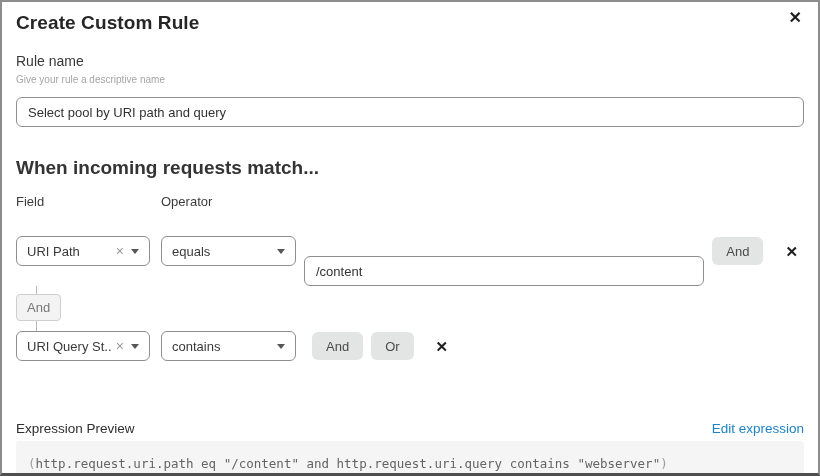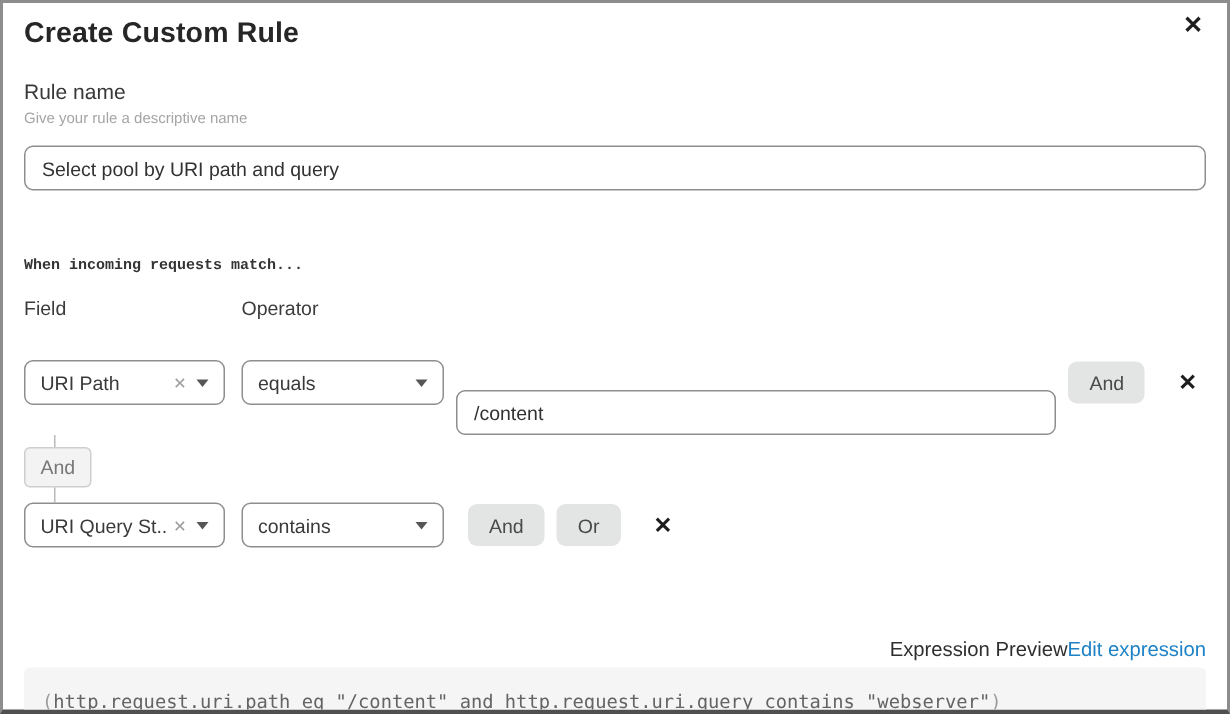--- a/index.html
+++ b/index.html
@@ -51,25 +51,24 @@
     border-radius: 6px;
     padding: 0 11px;
     font-family: "Liberation Sans", sans-serif;
     font-size: 13px;
     color: #323232;
     background: #fff;
     outline: none;
   }
 
   .match-heading {
-    margin-top: 45px;
-    font-size: 10px;
+    margin-top: 30px;
+    font-size: 19px;
     font-weight: 700;
     color: #343434;
-    font-family: Liberation Mono, monospace;
   }
 
   .col-labels { display: flex; margin-top: 15px; font-size: 13px; color: #3c3c3c; }
   .col-label-field { width: 145px; }
   .col-label-operator { width: 143px; }
   .col-label-value { flex: 1; }
 
   .match-row { display: flex; align-items: center; margin-top: 7px; }
   .select {
     height: 30px;
@@ -148,21 +147,21 @@
     border-radius: 4px;
     padding: 4px 10px;
     font-size: 13px;
     color: #787878;
     line-height: 17px;
   }
 
   .expr-header {
     margin-top: 60px;
     display: flex;
-    justify-content: flex-end;
+    justify-content: space-between;
     align-items: baseline;
   }
   .expr-label { font-size: 13.5px; color: #2f2f2f; }
   .edit-link { font-size: 13.5px; color: #1e82c6; text-decoration: none; cursor: pointer; }
   .code-box {
     margin-top: 5px;
     background: #f5f5f5;
     border-radius: 4px;
     padding: 15px 12px;
     font-family: "DejaVu Sans Mono", "Liberation Mono", monospace;

